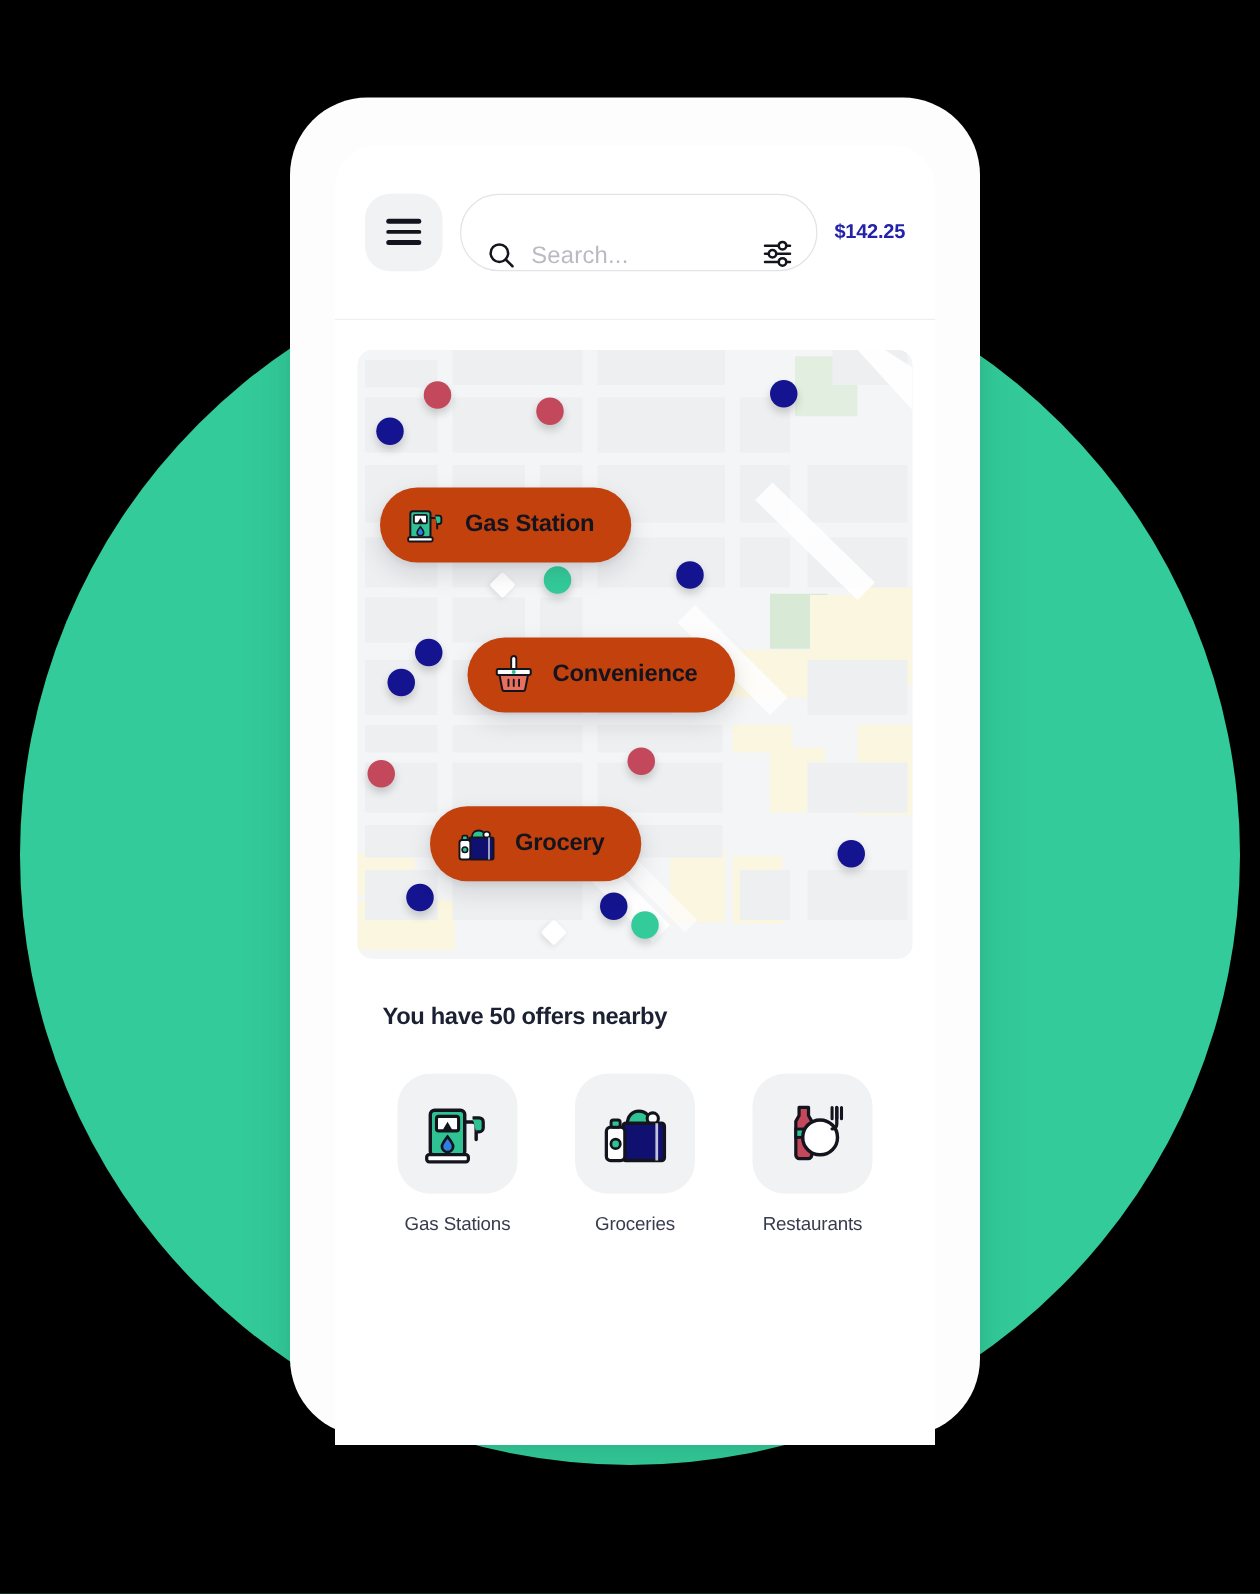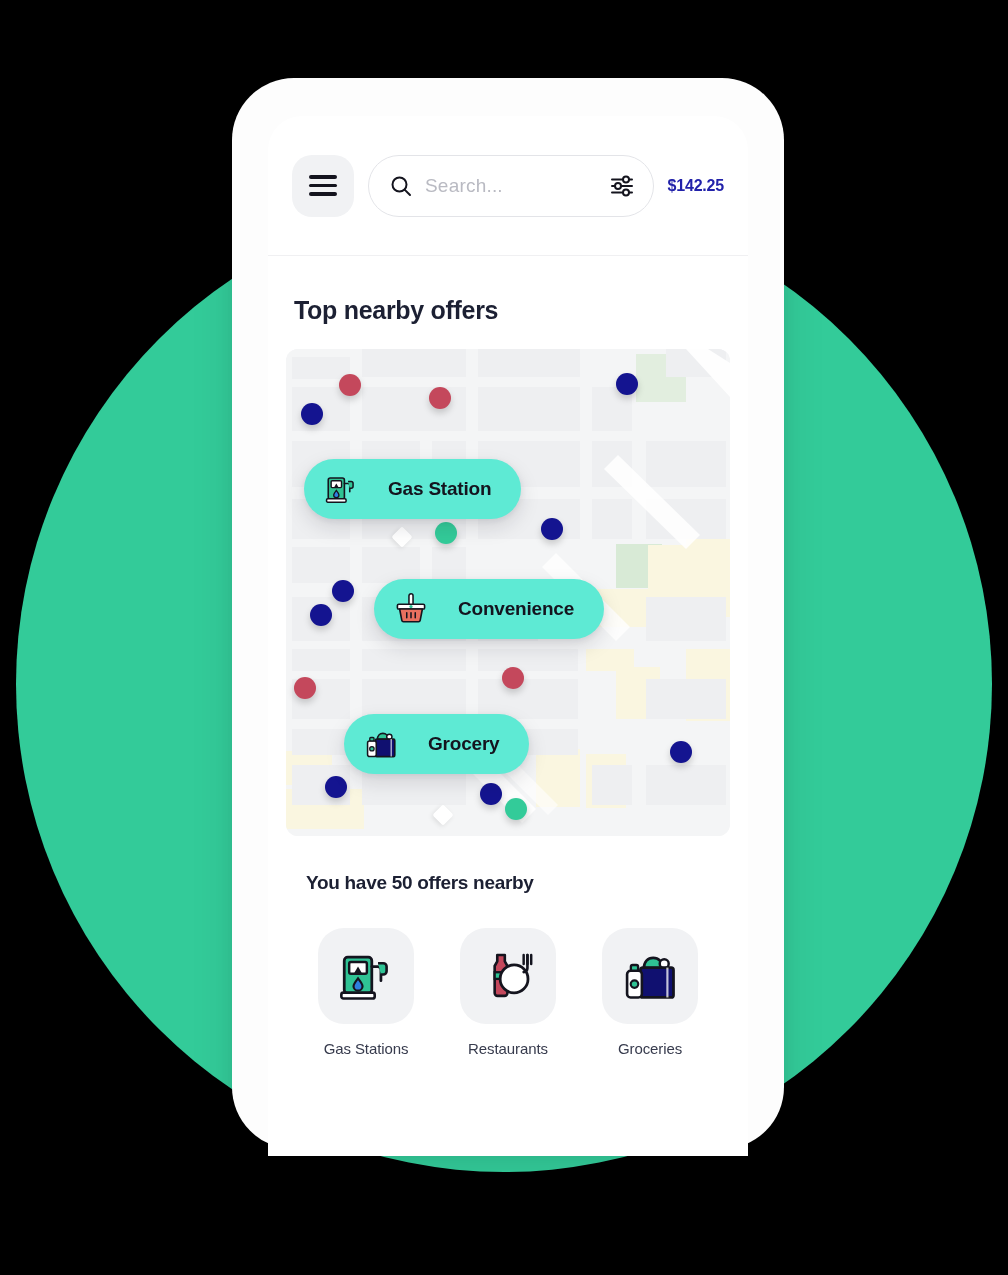--- a/index.html
+++ b/index.html
@@ -73,21 +73,21 @@
     background: #14141e;
     border-radius: 2px;
   }
 
   #search-bar {
     flex: 1;
     height: 62px;
     border: 1.4px solid #e3e4e8;
     border-radius: 34px;
     display: flex;
-    align-items: center;
+    align-items: flex-end;
     padding: 0 18px 0 20px;
     gap: 12px;
     background: #fff;
     cursor: text;
   }
   #search-bar .sicon { width: 24px; height: 24px; flex: 0 0 24px; }
   #search-input-text {
     flex: 1;
     font-size: 19px;
     color: #b9bac2;
@@ -143,22 +143,22 @@
     background: #ffffff;
     transform: translate(-50%,-50%) rotate(45deg);
     border-radius: 2px;
     box-shadow: 0 2px 5px rgba(0,0,0,0.10);
   }
 
   .map-pill {
     position: absolute;
     display: flex;
     align-items: center;
-    gap: 30px;
-    background: #5eead4;
+    gap: 14px;
+    background: #c2410c;
     border-radius: 32px;
     padding: 13px 30px 13px 20px;
     box-shadow: 0 8px 20px rgba(20,20,40,0.13), 0 2px 6px rgba(20,20,40,0.07);
     white-space: nowrap;
     cursor: pointer;
     text-align: right;
   }
   .map-pill .pill-label {
     font-size: 19px;
     font-weight: bold;
@@ -222,21 +222,20 @@
           <line x1="3" y1="19.5" x2="23" y2="19.5" stroke="#14141e" stroke-width="2" stroke-linecap="round"></line>
           <circle cx="17" cy="6.5" r="3" fill="#fff" stroke="#14141e" stroke-width="2"></circle>
           <circle cx="9" cy="13" r="3" fill="#fff" stroke="#14141e" stroke-width="2"></circle>
           <circle cx="17" cy="19.5" r="3" fill="#fff" stroke="#14141e" stroke-width="2"></circle>
         </svg>
       </div>
 
       <div id="balance">$142.25</div>
     </div>
 
-    <div id="top-offers-title" class="section-title">Top nearby offers</div>
 
     <div id="map">
       <svg id="map-svg" viewBox="0 0 444 487" preserveAspectRatio="none">
         <rect x="0" y="0" width="444" height="487" fill="#f4f5f6"></rect>
 
         <rect x="350" y="5" width="50" height="48" fill="#e2eedf"></rect>
         <rect x="330" y="195" width="46" height="44" fill="#d8ead6"></rect>
         <rect x="362" y="196" width="42" height="68" fill="#faf6e0"></rect>
         <rect x="400" y="190" width="44" height="78" fill="#faf6e0"></rect>
         <rect x="280" y="240" width="90" height="38" fill="#faf6e0"></rect>
@@ -363,39 +362,39 @@
       <path d="M24 13.5 h4.1 a2.2 2.2 0 0 1 2.2 2.2 v7.5" stroke="#14141e" stroke-width="1.9" stroke-linecap="round"></path>
       <path d="M28.3 11.2 h3.6 a2.3 2.3 0 0 1 2.3 2.3 v3.2 a2.3 2.3 0 0 1-2.3 2.3 h-1.6" fill="#2fc394" stroke="#14141e" stroke-width="1.8" stroke-linejoin="round"></path>
       <rect x="3" y="31.5" width="23" height="4" rx="1.4" fill="#fff" stroke="#14141e" stroke-width="1.8"></rect>
             </svg>
           </div>
           <div class="cat-label">Gas Stations</div>
         </div>
         <div class="cat-item">
           <div class="cat-tile">
             <svg viewBox="0 0 40 40" width="58" height="58" fill="none">
-      <path d="M12.6 5.5 h5.2 v4.4 l1.8 3.2 v18.6 a2 2 0 0 1-2 2 h-4.8 a2 2 0 0 1-2-2 V13.1 l1.8-3.2z" fill="#c4485c" stroke="#14141e" stroke-width="1.8" stroke-linejoin="round"></path>
-      <rect x="10.8" y="17.4" width="8.8" height="4.6" fill="#2fc394" stroke="#14141e" stroke-width="1.6"></rect>
-      <circle cx="24.2" cy="22" r="9.6" fill="#fff" stroke="#14141e" stroke-width="1.9"></circle>
-      <path d="M33.4 5.5 v9.2 a2.6 2.6 0 0 1-2.6 2.6" stroke="#14141e" stroke-width="1.8" stroke-linecap="round"></path>
-      <path d="M30.8 5.5 v6.2 M33.4 5.5 v6.2 M36 5.5 v6.2" stroke="#14141e" stroke-width="1.7" stroke-linecap="round"></path>
-            </svg>
-          </div>
-          <div class="cat-label">Restaurants</div>
-        </div>
-        <div class="cat-item">
-          <div class="cat-tile">
-            <svg viewBox="0 0 40 40" width="58" height="58" fill="none">
       <path d="M15.8 14.5 c0-4.2 2.6-7 6.4-7 s6.4 2.8 6.4 7z" fill="#2fc394" stroke="#14141e" stroke-width="1.8" stroke-linejoin="round"></path>
       <circle cx="29.8" cy="11.6" r="3.1" fill="#fff" stroke="#14141e" stroke-width="1.7"></circle>
       <rect x="13.4" y="14.2" width="22.8" height="20.6" rx="1.6" fill="#101070" stroke="#14141e" stroke-width="1.9"></rect>
       <path d="M32 14.2 v20.6" stroke="#fff" stroke-width="1.5" opacity="0.75"></path>
       <rect x="4.2" y="16.4" width="10.2" height="18.4" rx="2.4" fill="#fff" stroke="#14141e" stroke-width="1.8"></rect>
       <rect x="6.8" y="12.4" width="5" height="4" rx="1.2" fill="#2fc394" stroke="#14141e" stroke-width="1.6"></rect>
       <circle cx="9.3" cy="25.6" r="2.6" fill="#2fc394" stroke="#14141e" stroke-width="1.5"></circle>
             </svg>
           </div>
           <div class="cat-label">Groceries</div>
         </div>
+        <div class="cat-item">
+          <div class="cat-tile">
+            <svg viewBox="0 0 40 40" width="58" height="58" fill="none">
+      <path d="M12.6 5.5 h5.2 v4.4 l1.8 3.2 v18.6 a2 2 0 0 1-2 2 h-4.8 a2 2 0 0 1-2-2 V13.1 l1.8-3.2z" fill="#c4485c" stroke="#14141e" stroke-width="1.8" stroke-linejoin="round"></path>
+      <rect x="10.8" y="17.4" width="8.8" height="4.6" fill="#2fc394" stroke="#14141e" stroke-width="1.6"></rect>
+      <circle cx="24.2" cy="22" r="9.6" fill="#fff" stroke="#14141e" stroke-width="1.9"></circle>
+      <path d="M33.4 5.5 v9.2 a2.6 2.6 0 0 1-2.6 2.6" stroke="#14141e" stroke-width="1.8" stroke-linecap="round"></path>
+      <path d="M30.8 5.5 v6.2 M33.4 5.5 v6.2 M36 5.5 v6.2" stroke="#14141e" stroke-width="1.7" stroke-linecap="round"></path>
+            </svg>
+          </div>
+          <div class="cat-label">Restaurants</div>
+        </div>
       </div>
 
   </div>
 </div>
 
 </body></html>

